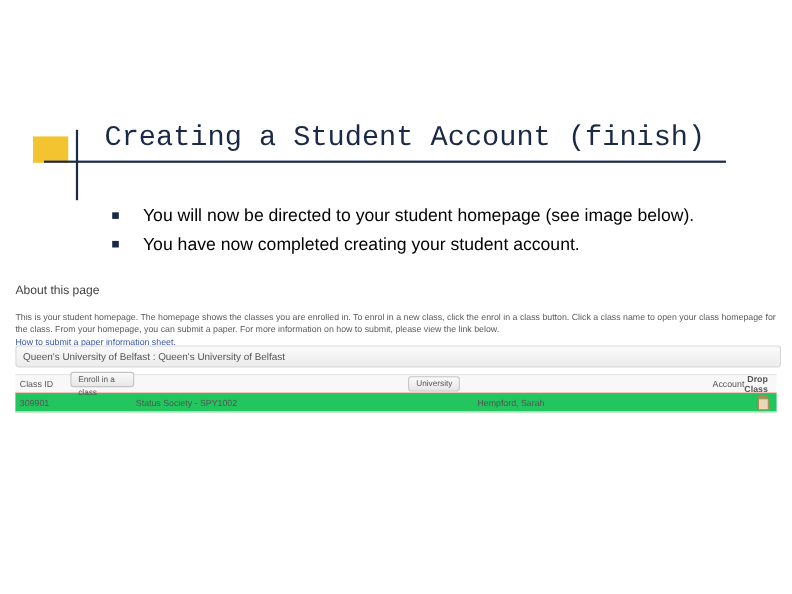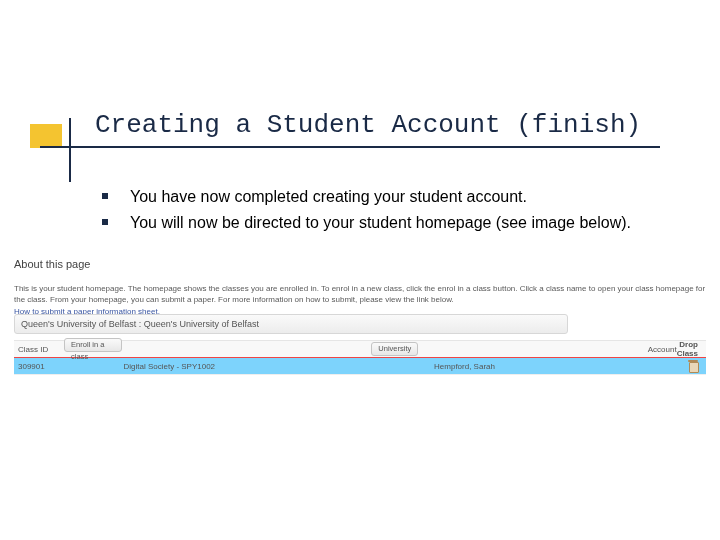--- a/index.html
+++ b/index.html
@@ -99,21 +99,21 @@
     color: #3a56a2;
     font-size: 8px;
     margin-top: 2px;
     font-family: Arial, sans-serif;
   }
   
   .crumb-bar {
     position: absolute;
     left: 14px;
     top: 314px;
-    width: 554px;
+    width: 696px;
     height: 20px;
     border: 1px solid #d7d7d7;
     border-radius: 3px;
     background: linear-gradient(#fafafa, #ececec);
     box-sizing: border-box;
     display: flex;
     align-items: center;
     padding: 0 6px;
     font-size: 9px;
     color: #555;
@@ -134,21 +134,21 @@
     color: #555;
     height: 16px;
   }
   .tbl-head {
     border-top: 1px solid #e5e5e5;
     border-bottom: 1px solid #ef4444;
     background: #f8f8f8;
   }
   .tbl-row {
     border-bottom: 1px solid #eee;
-    background: #7dd3fc;
+    background: #22c55e;
   }
   .c-id     { width: 48px;  padding-left: 4px; }
   .c-enroll { width: 60px;  }
   .c-name   { width: 260px; }
   .c-instr-h{ width: 58px;  }
   .c-instr  { width: 200px; }
   .c-status { width: 60px;  text-align: right; }
   .c-drop   { flex: 1;      text-align: right; padding-right: 8px; font-weight: bold; }
   .pill {
     display: inline-block;
@@ -190,25 +190,25 @@
 
 <div class="slide">
   <div class="deco-yellow"></div>
   <div class="title-underline"></div>
   <div class="title-cross"></div>
   <div class="title">Creating a Student Account (finish)</div>
 
   <div class="bullets">
     <div class="row">
       <div class="sq"></div>
-      <div class="txt">You have now completed creating your student account.</div>
+      <div class="txt">You will now be directed to your student homepage (see image below).</div>
     </div>
     <div class="row">
       <div class="sq"></div>
-      <div class="txt">You will now be directed to your student homepage (see image below).</div>
+      <div class="txt">You have now completed creating your student account.</div>
     </div>
   </div>
 
   <div class="about">
     <div class="about-heading">About this page</div>
     <div class="about-text">This is your student homepage. The homepage shows the classes you are enrolled in. To enrol in a new class, click the enrol in a class button. Click a class name to open your class homepage for the class. From your homepage, you can submit a paper. For more information on how to submit, please view the link below.</div>
     <div class="about-link">How to submit a paper information sheet.</div>
   </div>
 
   <div class="crumb-bar">
@@ -225,21 +225,21 @@
       <div class="c-instr-h">
         <span class="pill">University</span>
       </div>
       <div class="c-instr"></div>
       <div class="c-status">Account</div>
       <div class="c-drop">Drop Class</div>
     </div>
     <div class="tbl-row">
       <div class="c-id">309901</div>
       <div class="c-enroll"></div>
-      <div class="c-name">Digital Society - SPY1002</div>
+      <div class="c-name">Status Society - SPY1002</div>
       <div class="c-instr-h"></div>
       <div class="c-instr">Hempford, Sarah</div>
       <div class="c-status"></div>
       <div class="c-drop">
         <span class="trash"></span>
       </div>
     </div>
   </div>
 </div>
 

